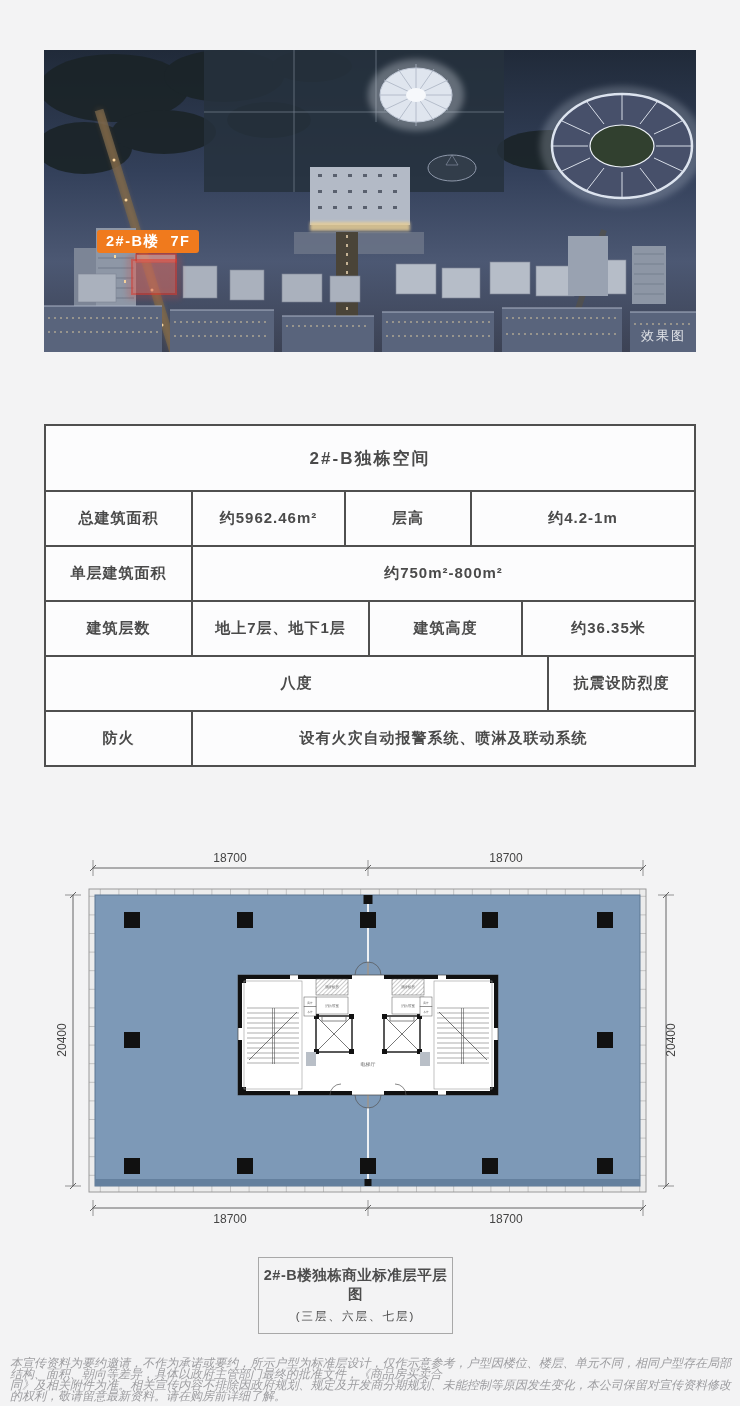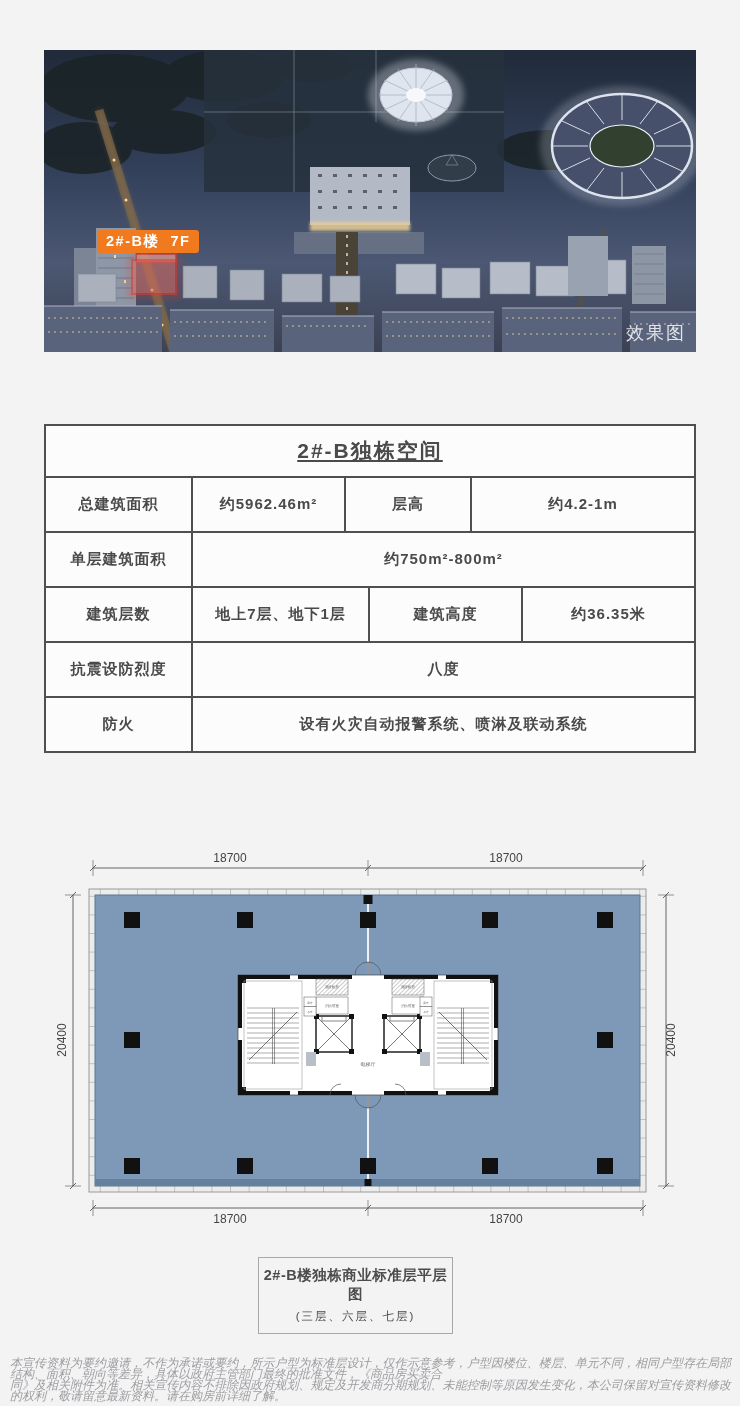--- a/index.html
+++ b/index.html
@@ -12,36 +12,36 @@
   
   .hero{position:absolute;left:44px;top:50px;width:652px;height:302px;overflow:hidden;background:#ef4444;}
   .hero svg{display:block;}
   .badge{
     position:absolute;left:53px;top:180px;height:23px;line-height:23px;
     padding:0 9px;background:#f07a1d;border-radius:3px;
     color:#ffffff;font-weight:bold;font-size:14.5px;letter-spacing:1.5px;white-space:pre;
   }
   .watermark{
     position:absolute;right:10px;bottom:7px;color:rgba(255,255,255,.82);
-    font-size:18px;letter-spacing:2px;
+    font-size:13px;letter-spacing:2px;
   }
   
   .spec{
     position:absolute;left:44px;top:424px;width:652px;box-sizing:border-box;
     background:#4f4f4f;border:2px solid #4f4f4f;
     display:flex;flex-direction:column;gap:2px;
   }
   .spec-row{display:flex;gap:2px;}
   .cell{
     background:#fcfcfd;display:flex;align-items:center;justify-content:center;
     color:#4a4a4a;font-weight:bold;font-size:15px;height:53px;box-sizing:border-box;
     letter-spacing:1px;
   }
   .cell.grow{flex:1 1 auto;}
-  .spec-title{height:50px;font-size:21px;letter-spacing:2px;text-decoration:underline;}
+  .spec-title{height:64px;font-size:17px;letter-spacing:2px;}
   .wA{flex:0 0 145px;}  
   .wB{flex:0 0 151px;}  
   .wC{flex:0 0 124px;}  
   .wD{flex:0 0 175px;}  
   .wE{flex:0 0 151px;text-align:right;}  
   
   .plan{position:absolute;left:44px;top:840px;}
   
   .caption{
     position:absolute;left:258px;top:1257px;width:195px;box-sizing:border-box;
@@ -227,22 +227,22 @@
     <div class="cell wA">单层建筑面积</div>
     <div class="cell grow">约750m²-800m²</div>
   </div>
   <div class="spec-row">
     <div class="cell wA">建筑层数</div>
     <div class="cell wD">地上7层、地下1层</div>
     <div class="cell wE">建筑高度</div>
     <div class="cell grow">约36.35米</div>
   </div>
   <div class="spec-row">
+    <div class="cell grow">八度</div>
     <div class="cell wA">抗震设防烈度</div>
-    <div class="cell grow">八度</div>
   </div>
   <div class="spec-row">
     <div class="cell wA">防火</div>
     <div class="cell grow">设有火灾自动报警系统、喷淋及联动系统</div>
   </div>
 </div>
 
 <svg class="plan" width="652" height="395" viewBox="0 0 652 395">
   <defs>
     <pattern id="tickH" width="18.6" height="6" patternUnits="userSpaceOnUse">

